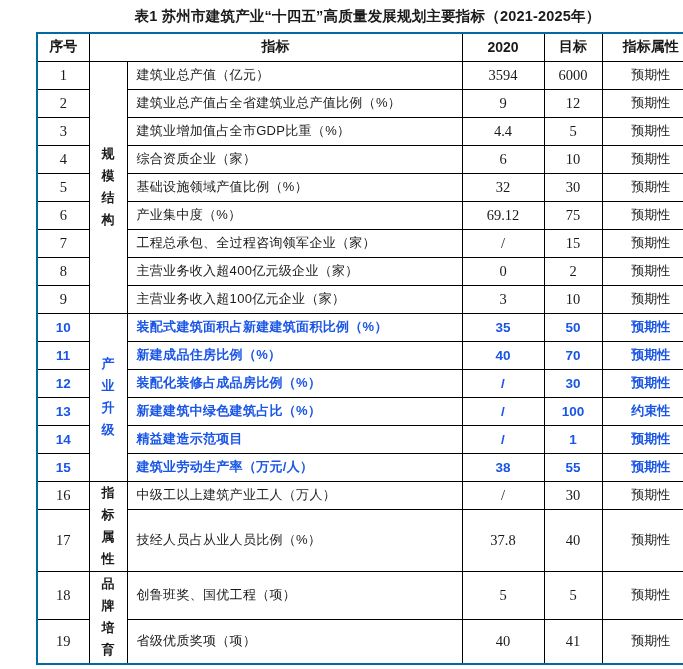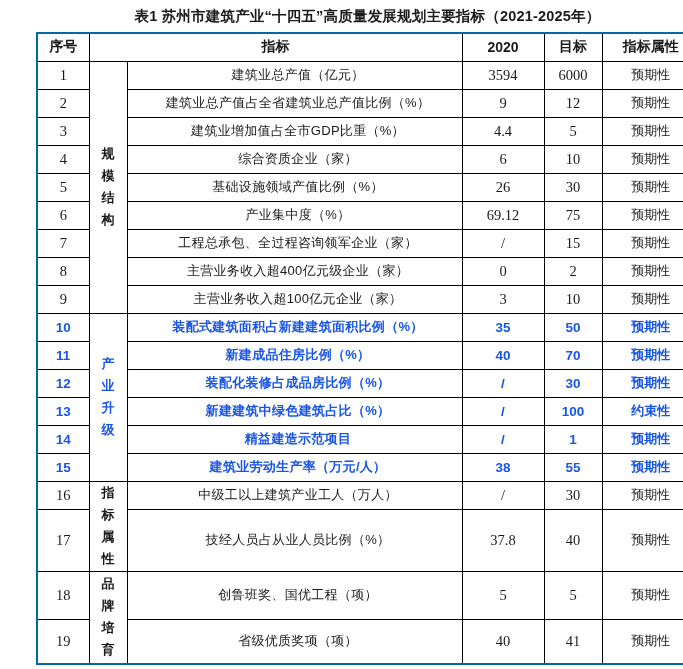--- a/index.html
+++ b/index.html
@@ -37,21 +37,21 @@
     border: 1px solid #000000;
     vertical-align: middle;
     text-align: center;
     padding: 1px 2px;
     font-size: 13px;
     overflow: hidden;
   }
   .ind-table thead tr { height: 28px; }
   .ind-table th { font-weight: bold; font-size: 14px; }
   td.c-ind {
-    text-align: center;
+    text-align: left;
     padding-left: 9px;
     letter-spacing: 0.3px;
   }
   td.c-no, td.c-2020, td.c-target {
     font-family: "Liberation Serif", serif;
     font-size: 14.5px;
   }
   td.c-group { padding: 0; }
   .vtext {
     display: inline-block;
@@ -120,21 +120,21 @@
         <tr style="height: 28px;">
           <td class="c-no">4</td>
           <td class="c-ind">综合资质企业（家）</td>
           <td class="c-2020">6</td>
           <td class="c-target">10</td>
           <td class="c-attr">预期性</td>
         </tr>
         <tr style="height: 28px;">
           <td class="c-no">5</td>
           <td class="c-ind">基础设施领域产值比例（%）</td>
-          <td class="c-2020">26</td>
+          <td class="c-2020">32</td>
           <td class="c-target">30</td>
           <td class="c-attr">预期性</td>
         </tr>
         <tr style="height: 28px;">
           <td class="c-no">6</td>
           <td class="c-ind">产业集中度（%）</td>
           <td class="c-2020">69.12</td>
           <td class="c-target">75</td>
           <td class="c-attr">预期性</td>
         </tr>

